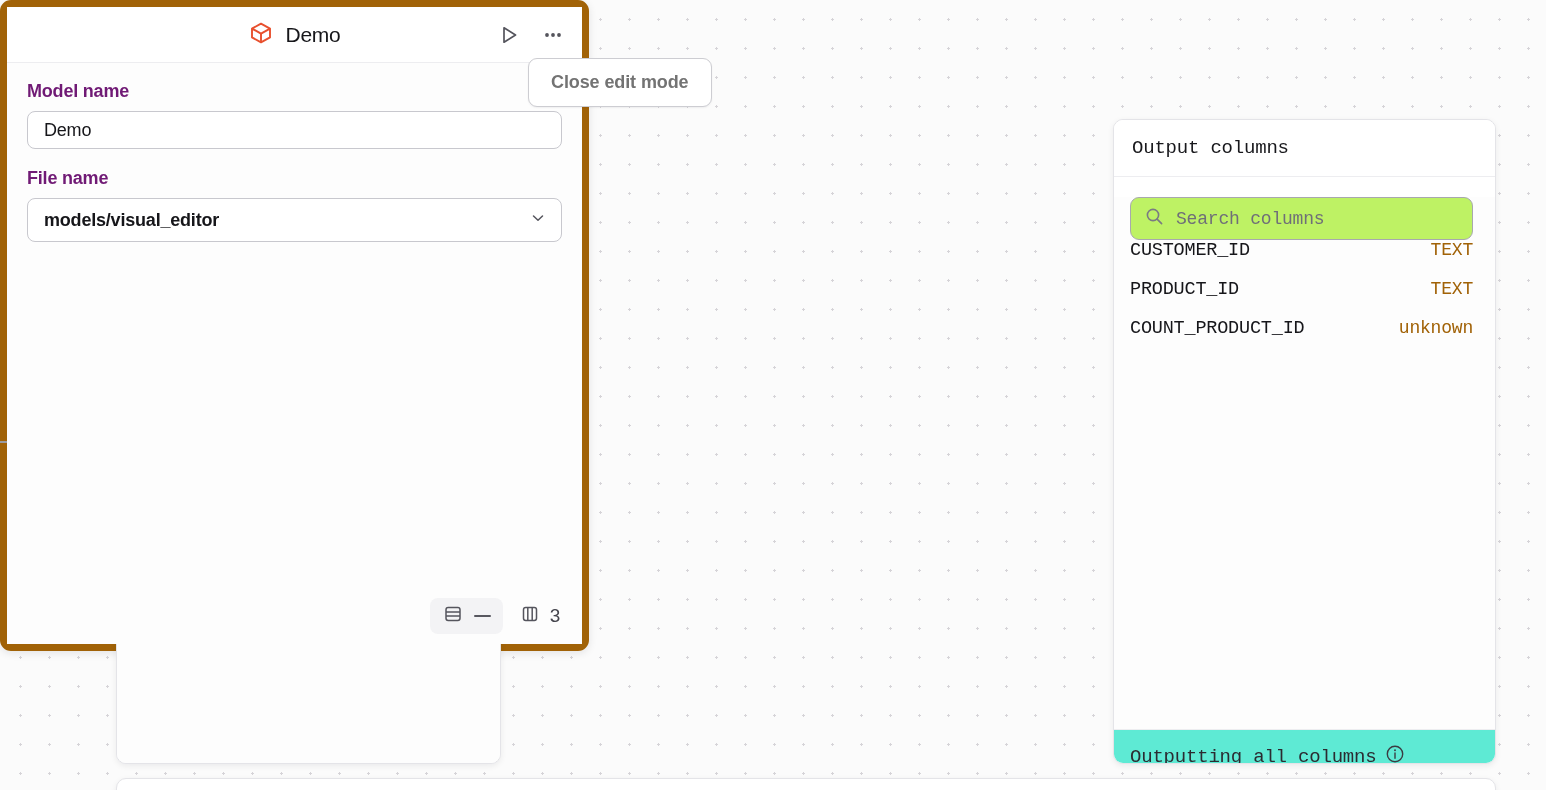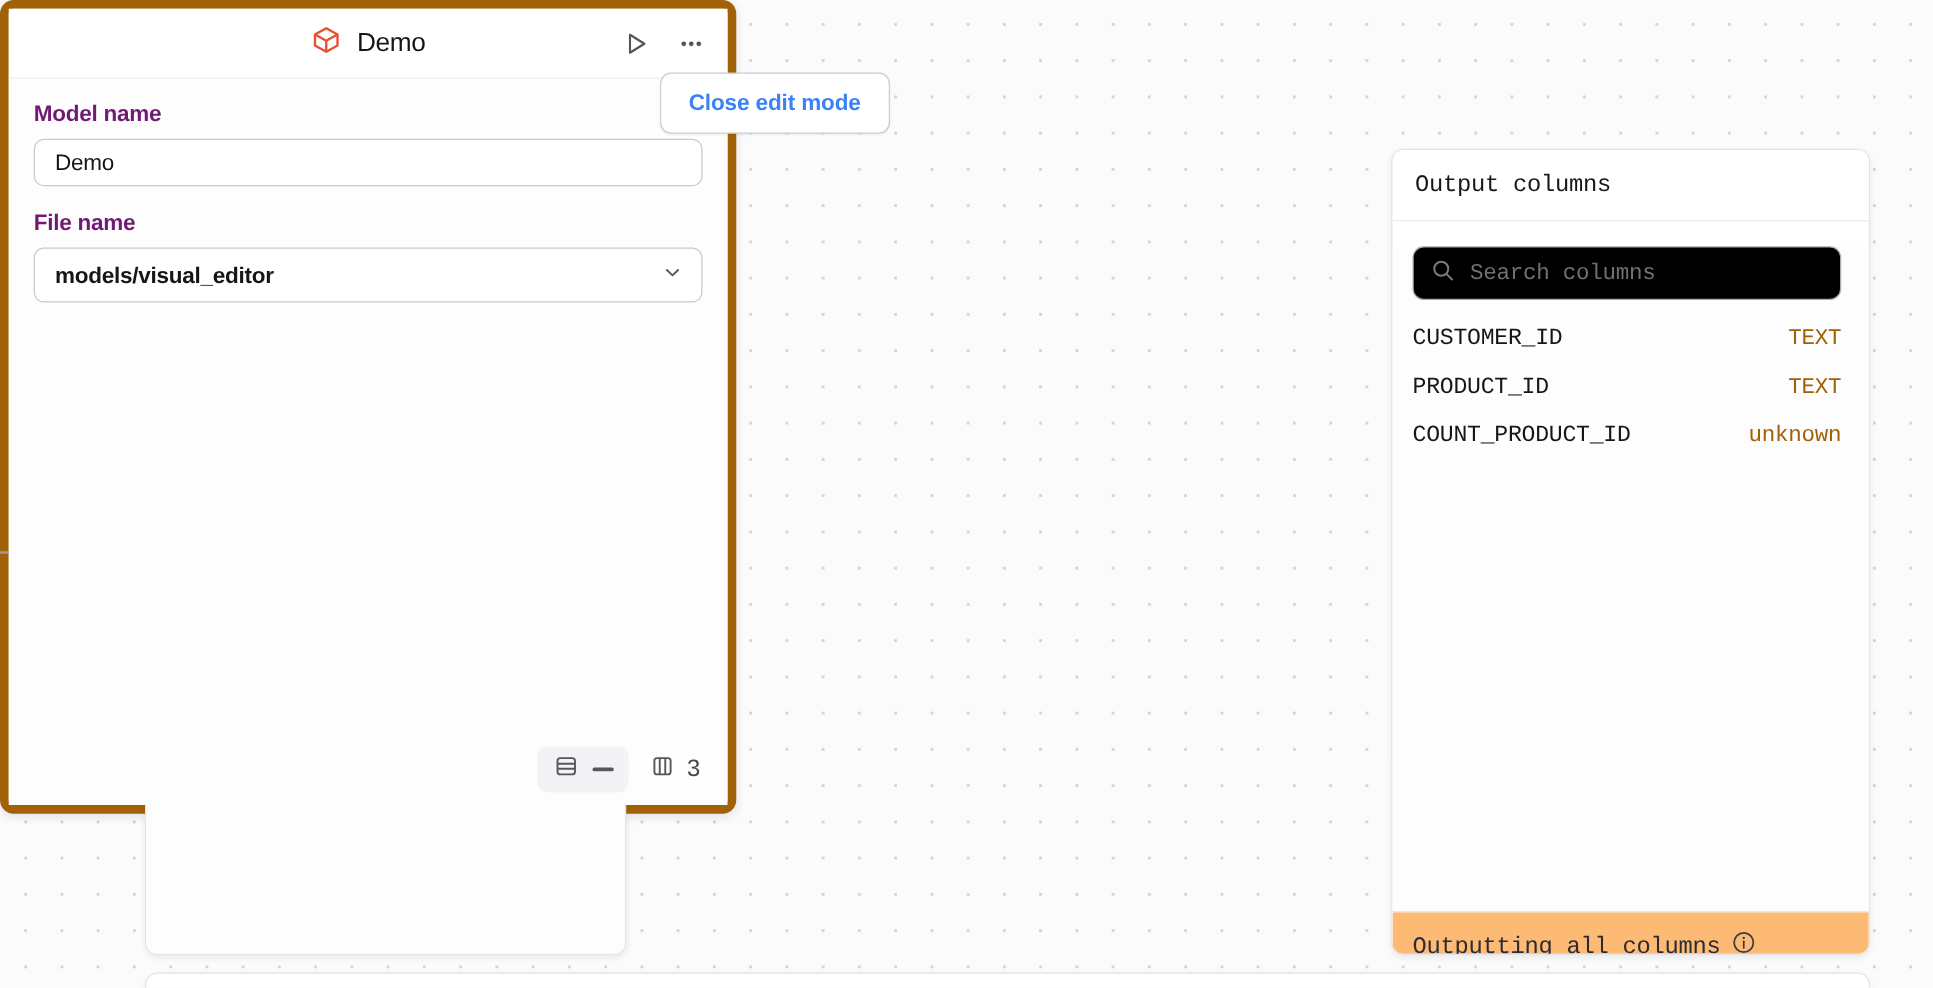--- a/index.html
+++ b/index.html
@@ -49,21 +49,21 @@
     height: 49px;
     padding: 0 22px;
     display: flex;
     align-items: center;
     justify-content: center;
     background: #ffffff;
     border: 1px solid #cdcdd2;
     border-radius: 9px;
     font-size: 18px;
     font-weight: bold;
-    color: #3b82f6;
+    color: #737373;
     letter-spacing: -0.1px;
     box-shadow: 0 1px 2px rgba(16,17,26,0.06);
     cursor: pointer;
     z-index: 40;
   }
 
   
   .panel {
     position: absolute;
     background: #ffffff;
@@ -101,32 +101,32 @@
 
   
   .search-box {
     margin: 20px 22px 0 16px;
     height: 43px;
     border: 1px solid #a8a8ae;
     border-radius: 9px;
     display: flex;
     align-items: center;
     padding: 0 14px;
-    background: #000000;
+    background: #bef264;
     cursor: text;
   }
   .search-box .ph {
     font-size: 18px;
     color: #6f6f78;
     margin-left: 12px;
     letter-spacing: -0.2px;
   }
 
   
-  .col-list { margin-top: 20px; }
+  .col-list { }
   .col-row {
     display: flex;
     align-items: baseline;
     justify-content: space-between;
     padding: 0 22px 0 16px;
     height: 39px;
   }
   .col-name {
     font-size: 18.5px;
     color: #16161a;
@@ -280,21 +280,21 @@
   .output-footer {
     position: absolute;
     left: 0;
     right: 0;
     bottom: 0;
     height: 54px;
     display: flex;
     align-items: center;
     padding: 0 16px;
     gap: 9px;
-    background: #fdba74;
+    background: #5eead4;
     border-top: 1px solid #ededf0;
   }
   .output-footer .txt {
     font-size: 19px;
     color: #2b2b31;
     letter-spacing: -0.2px;
   }
 
   
   #bottom-panel {

